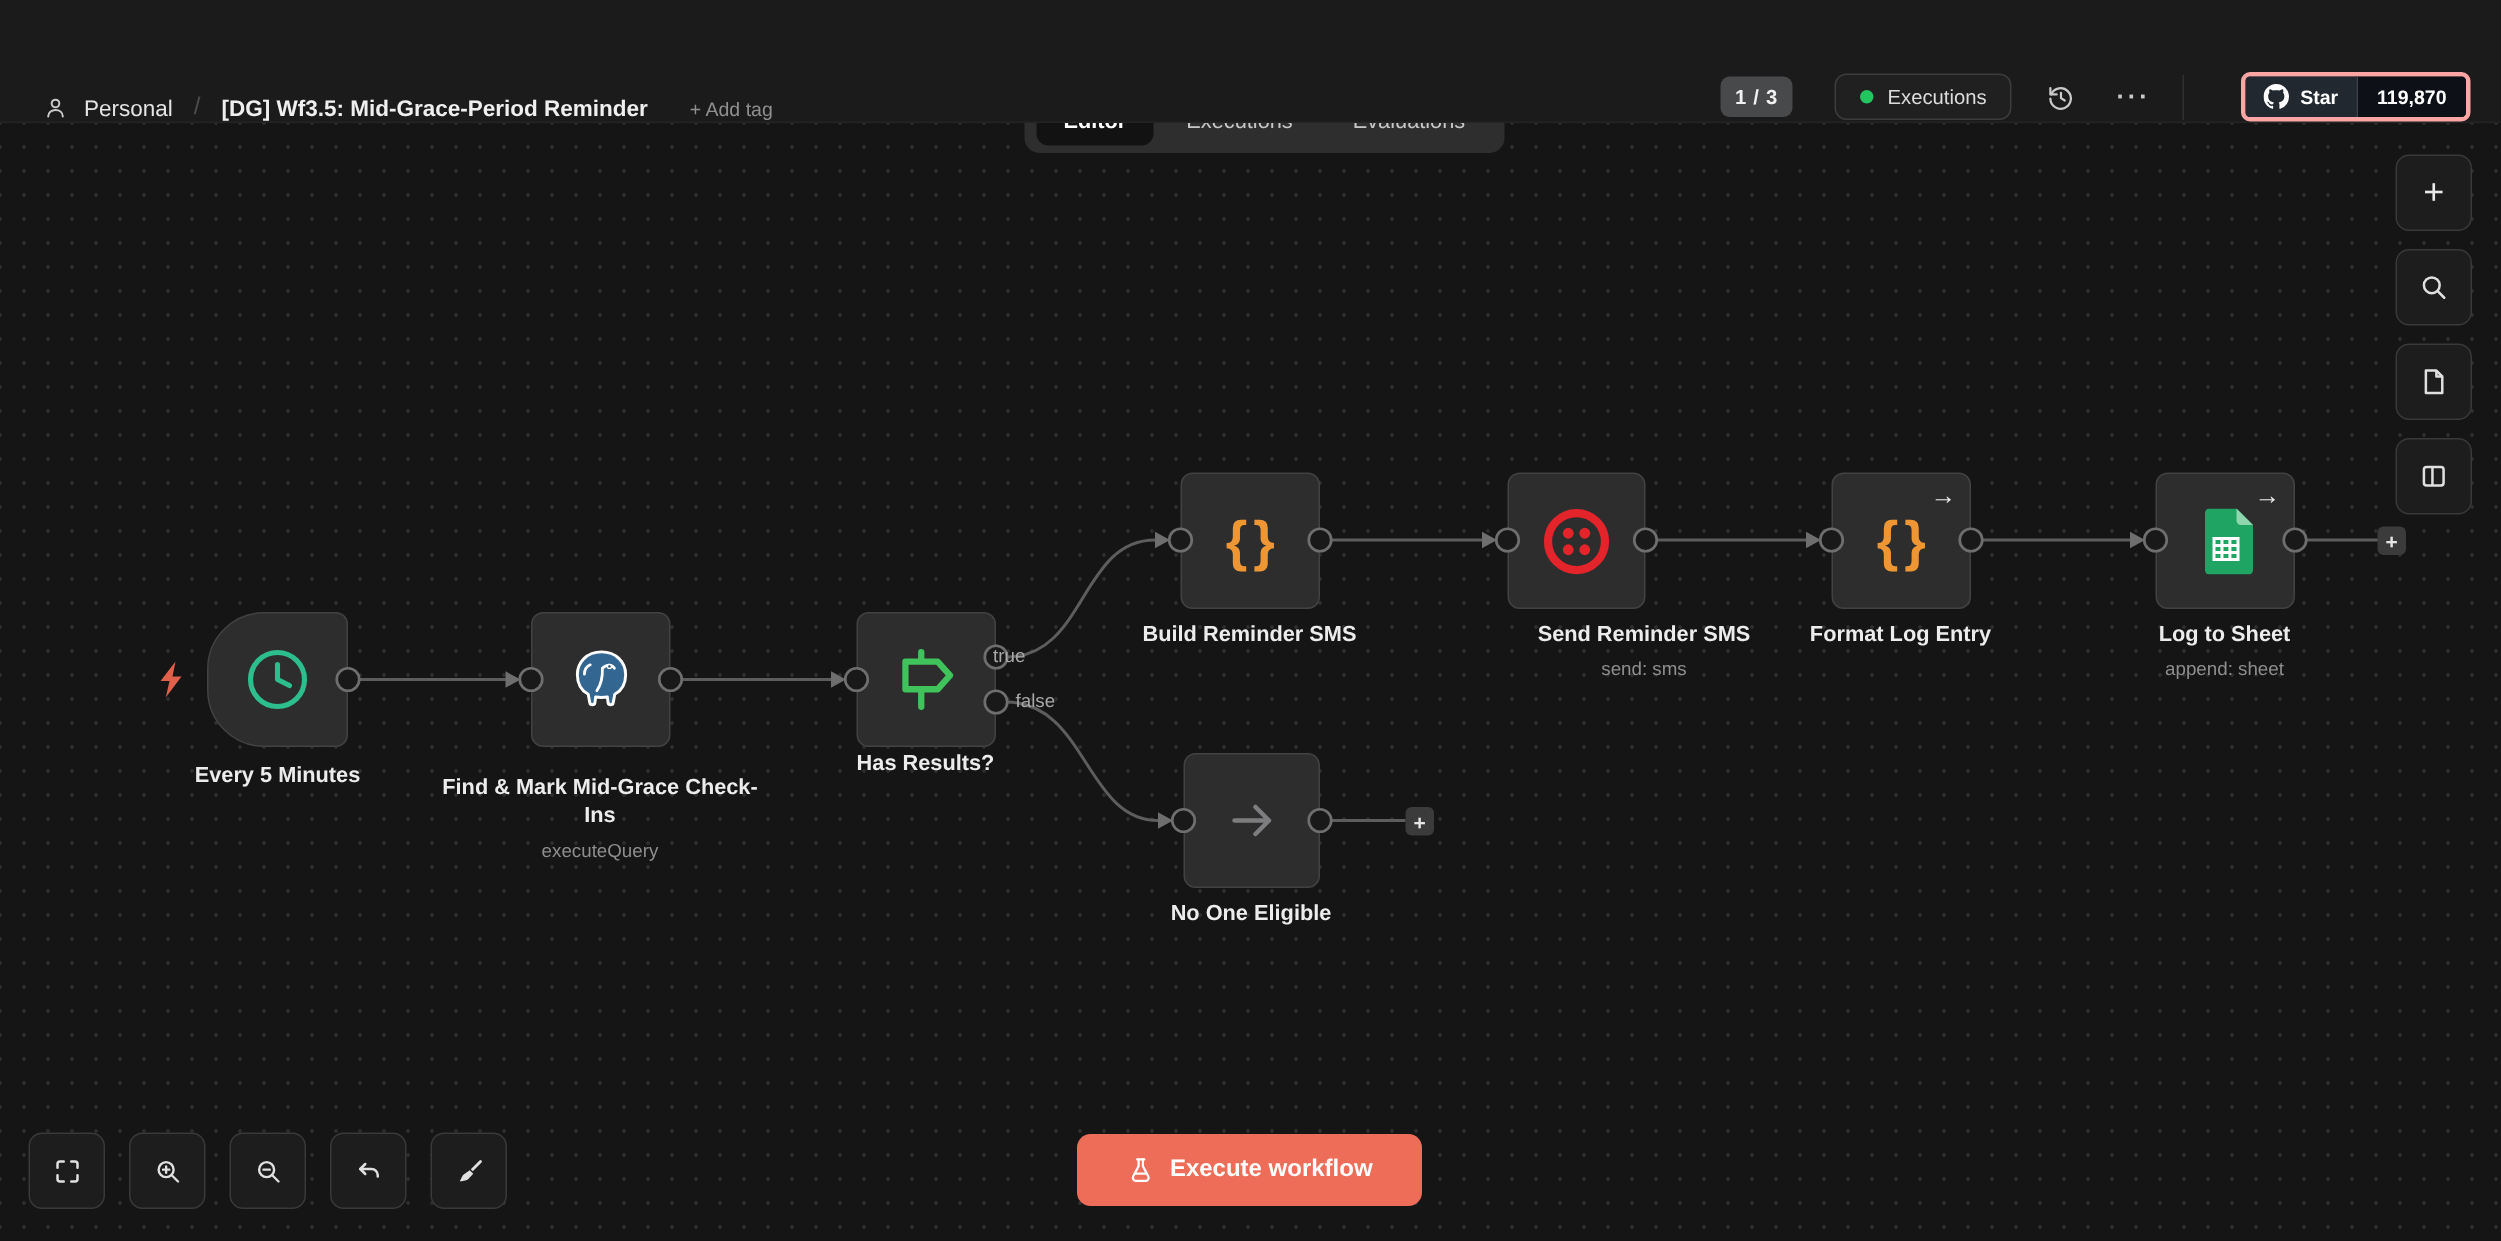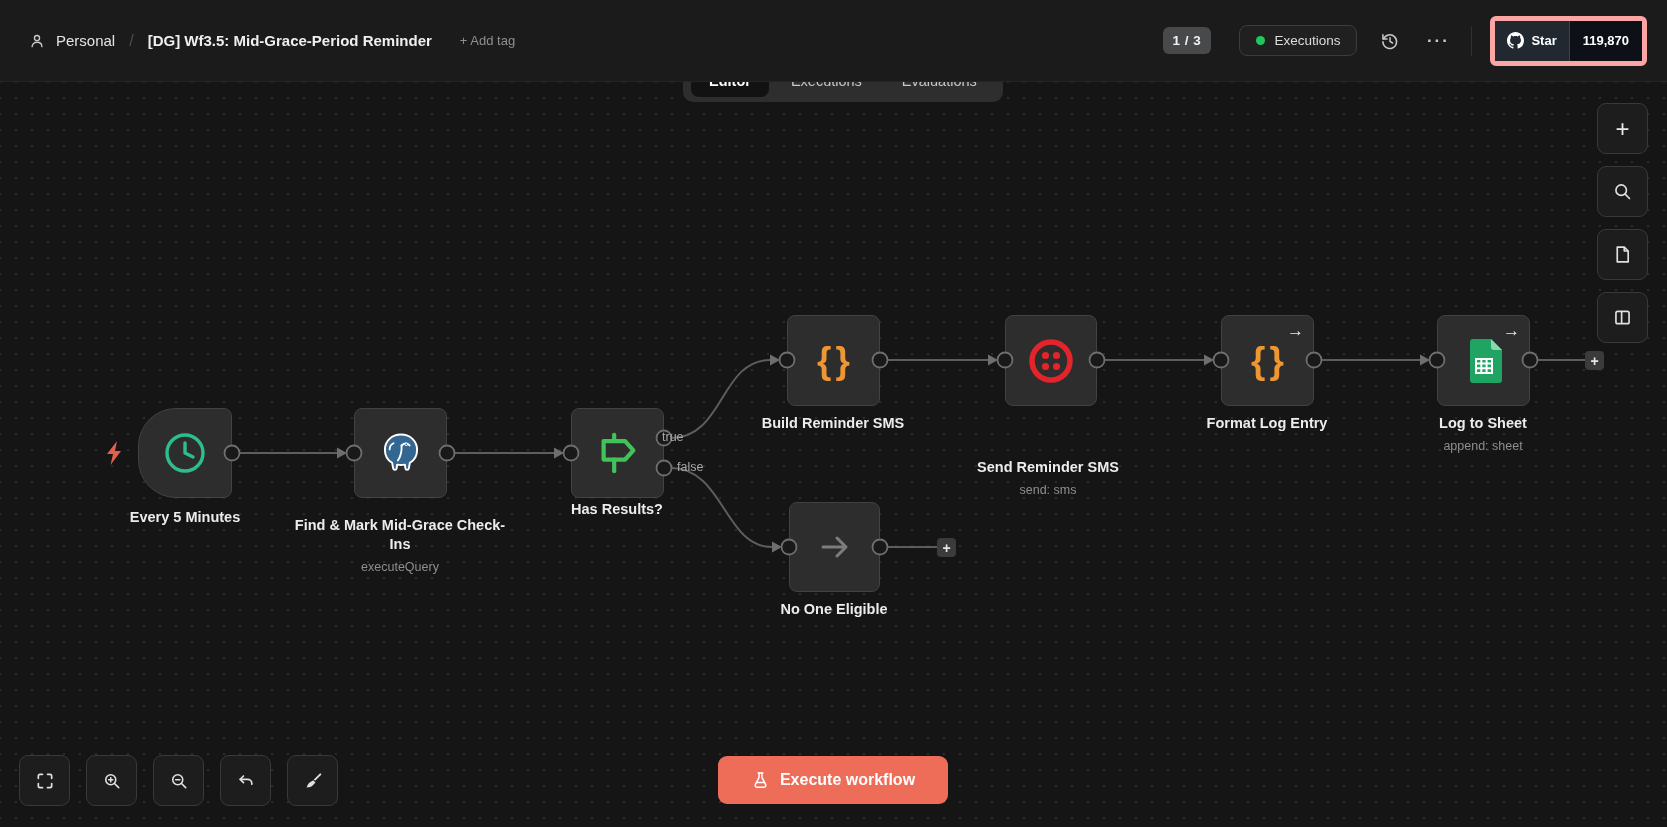--- a/index.html
+++ b/index.html
@@ -2,41 +2,41 @@
 <html><head>
 <meta charset="utf-8">
 <style>
   * { margin:0; padding:0; box-sizing:border-box; }
   html,body { width:1667px; height:827px; overflow:hidden; background:#151516;
     font-family:"Liberation Sans", sans-serif; -webkit-font-smoothing:antialiased; }
   .app { position:relative; width:1667px; height:827px; background:#151516; }
 
   
   .topbar { position:absolute; left:0; top:0; width:100%; height:82px; background:#1b1b1c;
-    border-bottom:1px solid #242425; display:flex; align-items:center; justify-content:space-between;
+    border-bottom:1px solid #242425; display:flex; align-items:flex-end; justify-content:space-between;
     padding:0 20px 0 28px; z-index:10; }
   .tb-left { display:flex; align-items:center; gap:10px; }
   .person-icon { display:flex; color:#c9c9c9; }
   .crumb-project { color:#e4e4e4; font-size:15px; }
   .crumb-sep { color:#4d4d4e; font-size:16px; padding:0 4px; }
   .wf-title { color:#efefef; font-size:15px; font-weight:700; }
   .add-tag { color:#8f8f90; font-size:13px; margin-left:18px; cursor:pointer; }
   .tb-right { display:flex; align-items:center; gap:18px; }
   .version-badge { background:#48494b; color:#f1f1f1; font-size:13.5px; font-weight:700;
     border-radius:6px; padding:6px 10px; letter-spacing:.5px; }
   .pub-pill { display:flex; align-items:center; gap:9px; background:#202021; border:1px solid #3c3c3d;
     border-radius:8px; padding:7px 16px; margin-left:10px; }
   .pub-dot { width:9px; height:9px; border-radius:50%; background:#22c55e; }
   .pub-label { color:#dcdcdc; font-size:13.5px; }
   .icon-btn { background:none; border:none; color:#c9c9c9; display:flex; align-items:center;
     justify-content:center; width:30px; height:30px; cursor:pointer; }
   .ellipsis { color:#c9c9c9; font-size:17px; font-weight:700; letter-spacing:2px; }
   .v-divider { width:1px; height:30px; background:#303031; }
-  .gh-widget { display:flex; align-items:stretch; border:5px solid #fca5a5; border-radius:6px;
-    overflow:hidden; height:50px; cursor:pointer; }
+  .gh-widget { display:flex; align-items:stretch; border:3px solid #fca5a5; border-radius:6px;
+    overflow:hidden; height:33px; cursor:pointer;margin-left:20px; }
   .gh-star { display:flex; align-items:center; gap:7px; background:#212830; padding:0 12px; }
   .gh-star-label { color:#ffffff; font-size:13px; font-weight:700; }
   .gh-count { display:flex; align-items:center; background:#0d1117; padding:0 13px;
     border-left:1px solid #3d444d; color:#ffffff; font-size:13px; font-weight:700; }
 
   
   .tabbar { position:absolute; left:683px; top:60px; height:42px; background:#2e2e2f;
     border-radius:10px; display:flex; align-items:center; padding:0 8px; gap:4px; z-index:9; }
   .tab { font-size:14.5px; color:#c7c7c8; padding:8px 18px; border-radius:8px; cursor:pointer; }
   .tab.active { background:#121213; color:#ffffff; font-weight:700; }
@@ -174,21 +174,21 @@
 
   <div class="node" style="left:1005px; top:315px; width:92px; height:91px;">
     <svg width="48" height="48" viewBox="0 0 48 48">
       <circle cx="24" cy="24" r="19" fill="none" stroke="#e3242b" stroke-width="5.5"></circle>
       <circle cx="18.5" cy="18.5" r="3.6" fill="#e3242b"></circle>
       <circle cx="29.5" cy="18.5" r="3.6" fill="#e3242b"></circle>
       <circle cx="18.5" cy="29.5" r="3.6" fill="#e3242b"></circle>
       <circle cx="29.5" cy="29.5" r="3.6" fill="#e3242b"></circle>
     </svg>
   </div>
-  <div class="node-label" style="left:1048px; top:414px;margin-top:44px;">
+  <div class="node-label" style="left:1096px; top:414px;">
     <div>Send Reminder SMS</div>
     <div class="node-sub">send: sms</div>
   </div>
 
   <div class="node" style="left:1221px; top:315px; width:93px; height:91px;">
     <span class="node-corner-arrow">→</span>
     <span class="braces">{}</span>
   </div>
   <div class="node-label" style="left:1267px; top:414px;">Format Log Entry</div>
 

